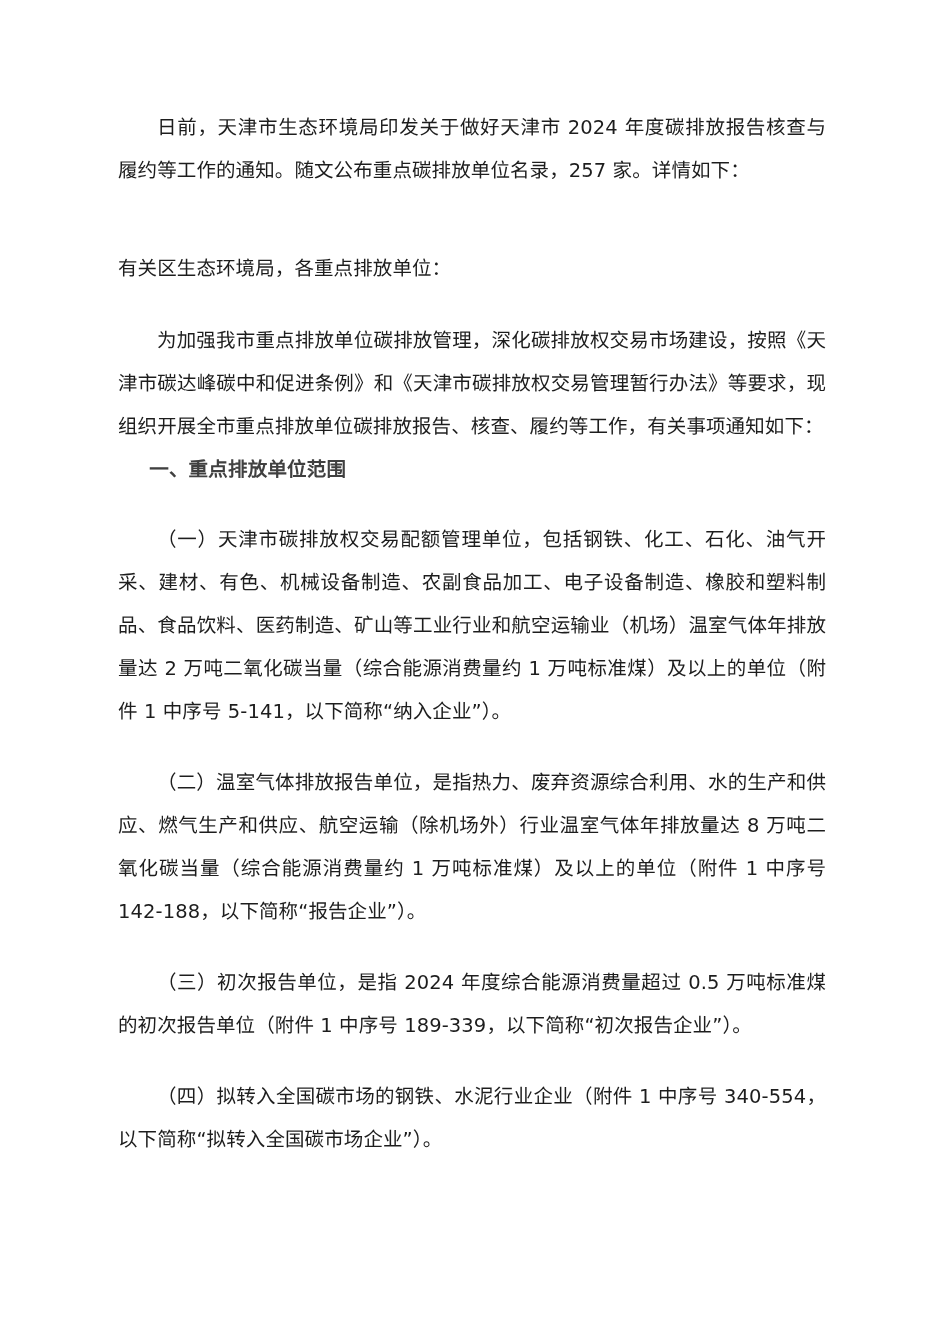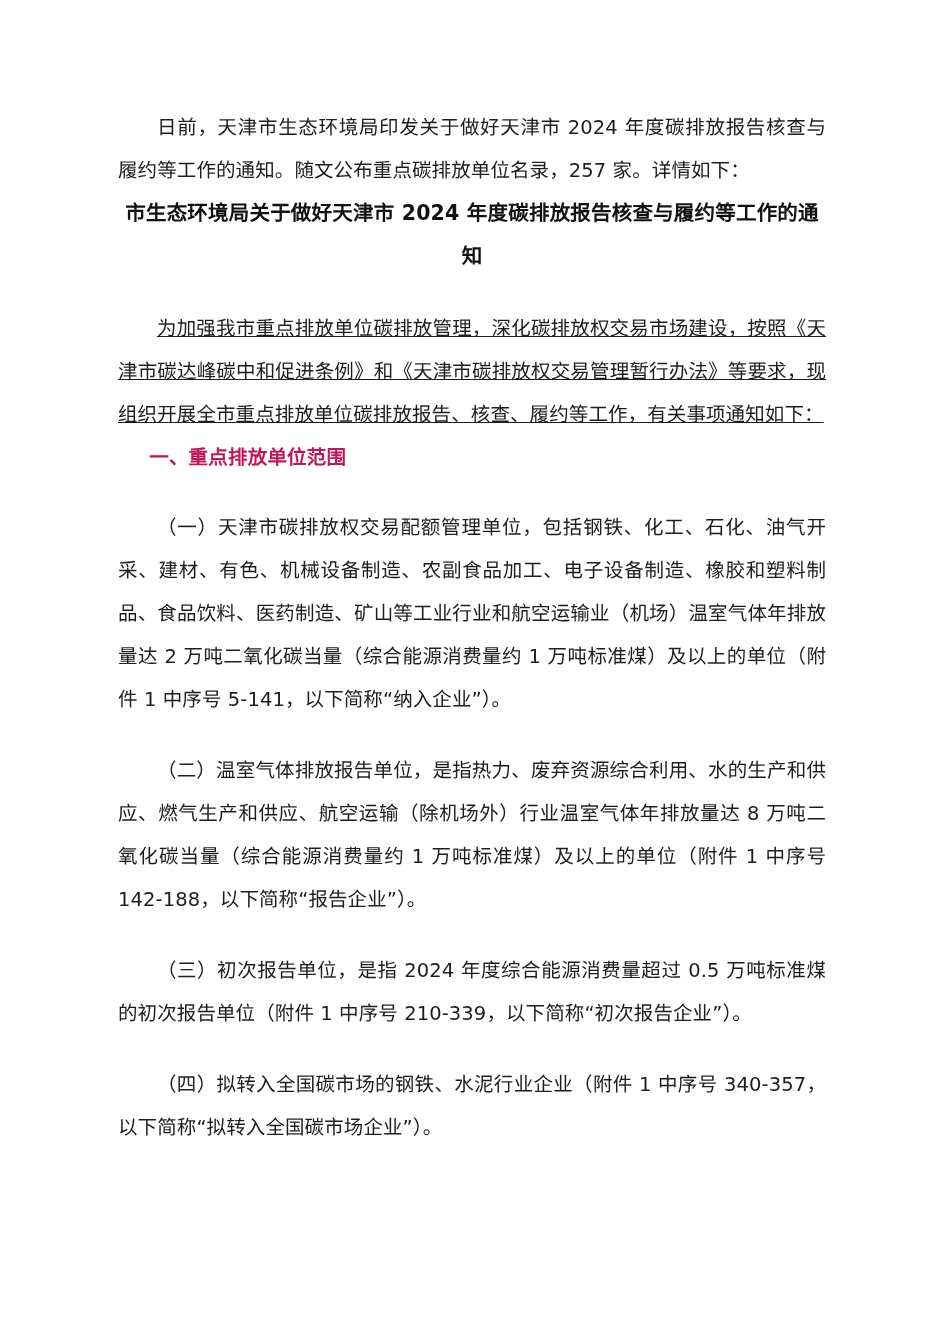--- a/index.html
+++ b/index.html
@@ -38,63 +38,63 @@
     color: #1d1d1d;
     margin: 0;
   }
   .para.indent {
     text-indent: 2em;
   }
   
   .blk-lead      { margin-top: 106px; }
   .blk-title     { margin-top: 41px; }
   .blk-salute    { margin-top: 55px; }
-  .blk-preamble  { margin-top: 29px; text-decoration: underline; }
+  .blk-preamble  { margin-top: 29px; }
   .blk-section   { margin-top: 27px; }
   .blk-item1     { margin-top: 27px; }
   .blk-item      { margin-top: 28px; }
 
   
   .doc-title {
     font-size: 20.5px;
     line-height: 43px;
     font-weight: 700;
     text-align: center;
     color: #111111;
     margin: 0;
     letter-spacing: 0.2px;
   }
   
   .section-heading {
     font-size: 19.5px;
     line-height: 43px;
     font-weight: 700;
-    color: #be185d;
+    color: #404040;
     margin: 0;
     text-indent: 1.6em;
     letter-spacing: 0.2px;
   }
 </style>
 </head>
 <body>
 
 <div class="page">
   <div class="doc-body">
 
     <p class="para indent blk-lead">日前，天津市生态环境局印发关于做好天津市 2024 年度碳排放报告核查与履约等工作的通知。随文公布重点碳排放单位名录，257 家。详情如下：</p>
 
-    <h1 class="doc-title blk-title">市生态环境局关于做好天津市 2024 年度碳排放报告核查与履约等工作的通知</h1>
 
+    <p class="para blk-salute">有关区生态环境局，各重点排放单位：</p>
 
     <p class="para indent blk-preamble">为加强我市重点排放单位碳排放管理，深化碳排放权交易市场建设，按照《天津市碳达峰碳中和促进条例》和《天津市碳排放权交易管理暂行办法》等要求，现组织开展全市重点排放单位碳排放报告、核查、履约等工作，有关事项通知如下：</p>
 
     <h2 class="section-heading blk-section">一、重点排放单位范围</h2>
 
     <p class="para indent blk-item1">（一）天津市碳排放权交易配额管理单位，包括钢铁、化工、石化、油气开采、建材、有色、机械设备制造、农副食品加工、电子设备制造、橡胶和塑料制品、食品饮料、医药制造、矿山等工业行业和航空运输业（机场）温室气体年排放量达 2 万吨二氧化碳当量（综合能源消费量约 1 万吨标准煤）及以上的单位（附件 1 中序号 5-141，以下简称“纳入企业”）。</p>
 
     <p class="para indent blk-item">（二）温室气体排放报告单位，是指热力、废弃资源综合利用、水的生产和供应、燃气生产和供应、航空运输（除机场外）行业温室气体年排放量达 8 万吨二氧化碳当量（综合能源消费量约 1 万吨标准煤）及以上的单位（附件 1 中序号 142-188，以下简称“报告企业”）。</p>
 
-    <p class="para indent blk-item">（三）初次报告单位，是指 2024 年度综合能源消费量超过 0.5 万吨标准煤的初次报告单位（附件 1 中序号 210-339，以下简称“初次报告企业”）。</p>
+    <p class="para indent blk-item">（三）初次报告单位，是指 2024 年度综合能源消费量超过 0.5 万吨标准煤的初次报告单位（附件 1 中序号 189-339，以下简称“初次报告企业”）。</p>
 
-    <p class="para indent blk-item">（四）拟转入全国碳市场的钢铁、水泥行业企业（附件 1 中序号 340-357，以下简称“拟转入全国碳市场企业”）。</p>
+    <p class="para indent blk-item">（四）拟转入全国碳市场的钢铁、水泥行业企业（附件 1 中序号 340-554，以下简称“拟转入全国碳市场企业”）。</p>
 
   </div>
 </div>
 
 </body></html>

